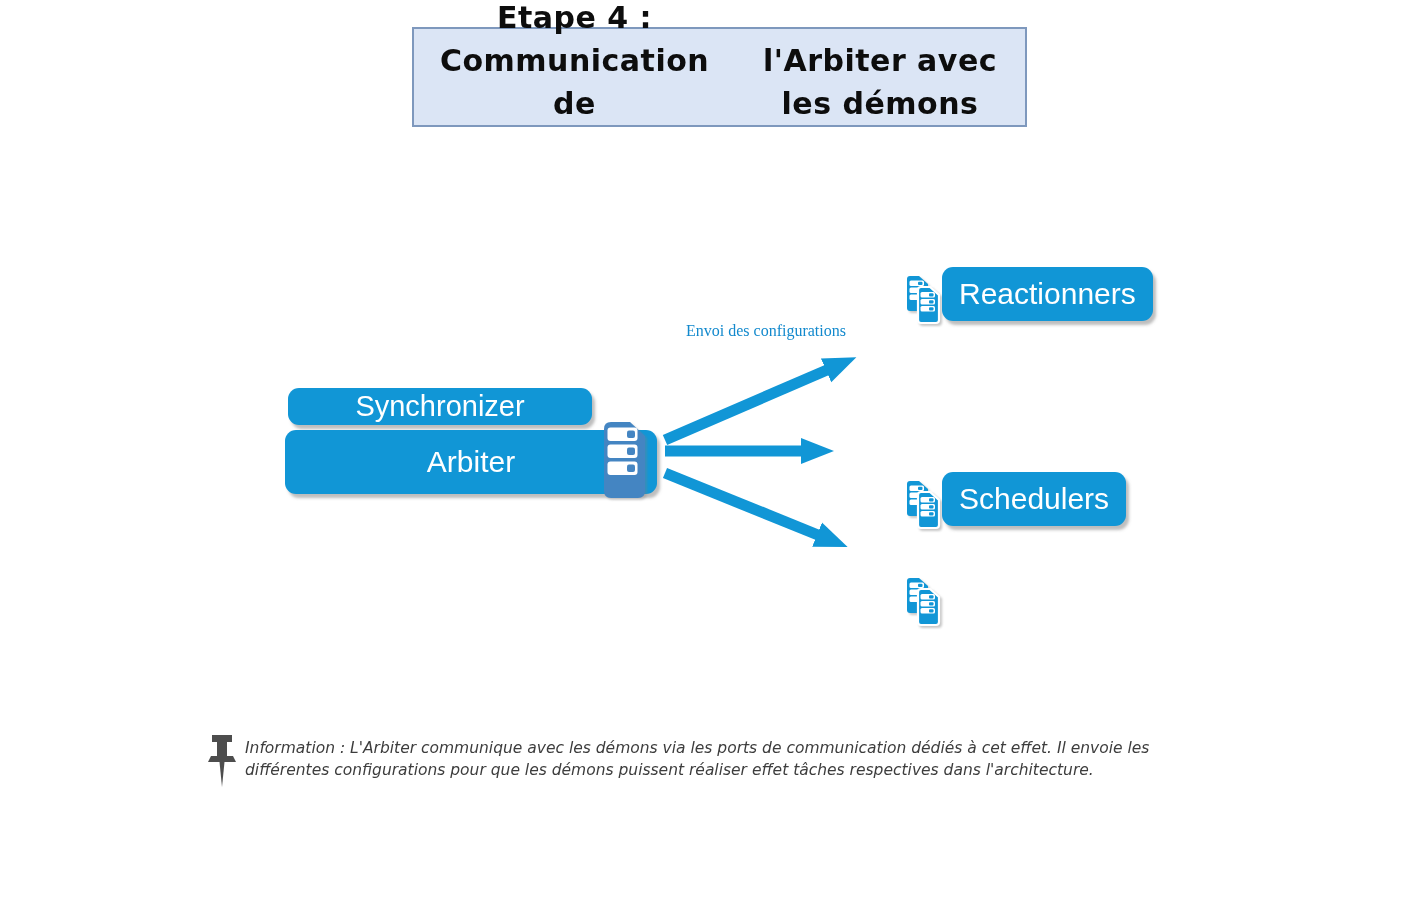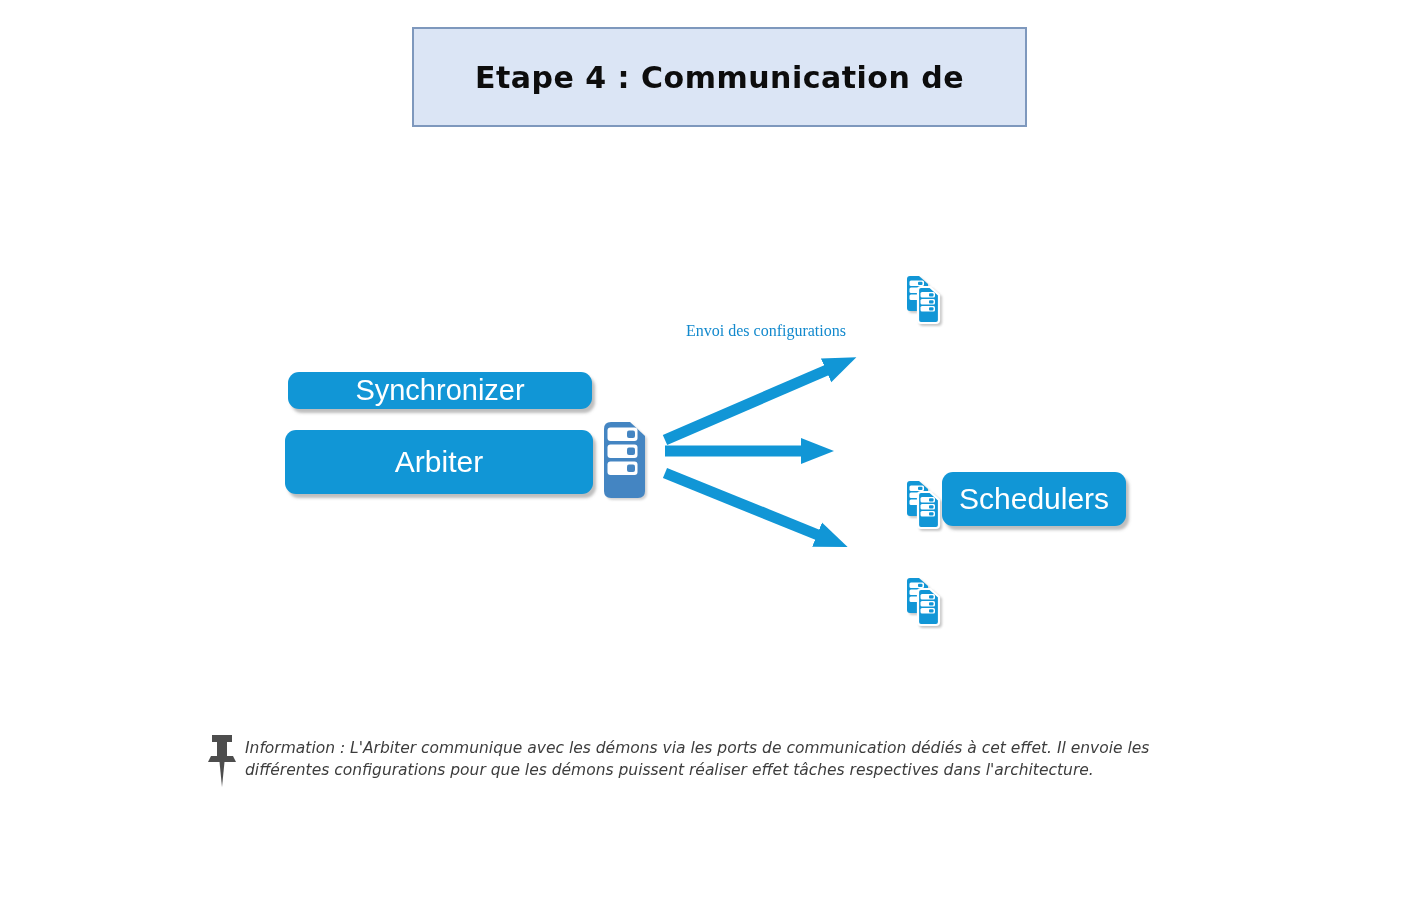--- a/index.html
+++ b/index.html
@@ -14,33 +14,33 @@
   }
   html,body{margin:0;padding:0;background:#fff;}
   #canvas{
     position:relative;width:1403px;height:923px;background:#fff;overflow:hidden;
     font-family:"Liberation Sans",sans-serif;
   }
   
   .title-box{
     position:absolute;left:412px;top:27px;width:611px;height:96px;
     background:var(--title-bg);border:2px solid var(--title-border);
-    display:flex;flex-direction:column;align-items:center;justify-content:center;
+    display:flex;flex-direction:row;align-items:flex-end;justify-content:center;
     font-family:"DejaVu Sans",sans-serif;font-weight:bold;font-size:30px;line-height:43px;
     letter-spacing:0.5px;color:var(--title-text);text-align:center;
   }
   
   .node{
     position:absolute;background:var(--accent);color:#fff;border-radius:11px;
     display:flex;align-items:center;justify-content:center;
     box-shadow:3px 4px 3px rgba(125,125,125,.5);
     font-size:29px;white-space:nowrap;
   }
-  #node-synchronizer{left:288px;top:372px;width:304px;height:37px;}
-  #node-arbiter{left:285px;top:430px;width:308px;height:64px;font-size:30px;}
+  #node-synchronizer{left:288px;top:388px;width:304px;height:37px;}
+  #node-arbiter{left:285px;top:430px;width:372px;height:64px;font-size:30px;}
   
   .server-icon{
     position:absolute;left:602px;top:421px;width:44px;height:78px;color:var(--server-blue);
     filter:drop-shadow(2px 2px 1px rgba(130,130,130,.35));
   }
   
   .arrow-label{
     position:absolute;left:650px;top:322px;width:232px;text-align:center;
     font-family:Liberation Serif, serif;font-size:16px;color:var(--label-blue);
     white-space:nowrap;
@@ -107,20 +107,21 @@
       <polygon points="3,21 25,21 28,27 0,27" fill="currentColor"></polygon>
       <polygon points="11.5,27 16.5,27 14,52" fill="currentColor"></polygon>
     </symbol>
   </defs>
 </svg>
 
 <div id="canvas">
 
   <div class="title-box">
     <div>Etape 4 : Communication de</div>
+    <div>l'Arbiter avec les démons</div>
   </div>
 
   <div class="node" id="node-synchronizer">
     <span>Synchronizer</span>
   </div>
   <div class="node" id="node-arbiter">
     <span>Arbiter</span>
   </div>
 
   <svg class="server-icon">
@@ -137,20 +138,23 @@
     </defs>
     <line x1="15" y1="95" x2="177" y2="25" stroke="#1196d6" stroke-width="11" marker-end="url(#ah)"></line>
     <line x1="15" y1="106" x2="152" y2="106" stroke="#1196d6" stroke-width="11" marker-end="url(#ah)"></line>
     <line x1="15" y1="128" x2="168" y2="190" stroke="#1196d6" stroke-width="11" marker-end="url(#ah)"></line>
   </svg>
 
   <div class="drow" id="drow-0">
     <svg class="docstack">
         <use href="#icon-docstack"></use>
       </svg>
+    <div class="node-btn">
+      <span>Reactionners</span>
+    </div>
   </div>
 
 
 
   <div class="drow" id="drow-3">
     <svg class="docstack">
         <use href="#icon-docstack"></use>
       </svg>
     <div class="node-btn">
       <span>Schedulers</span>

